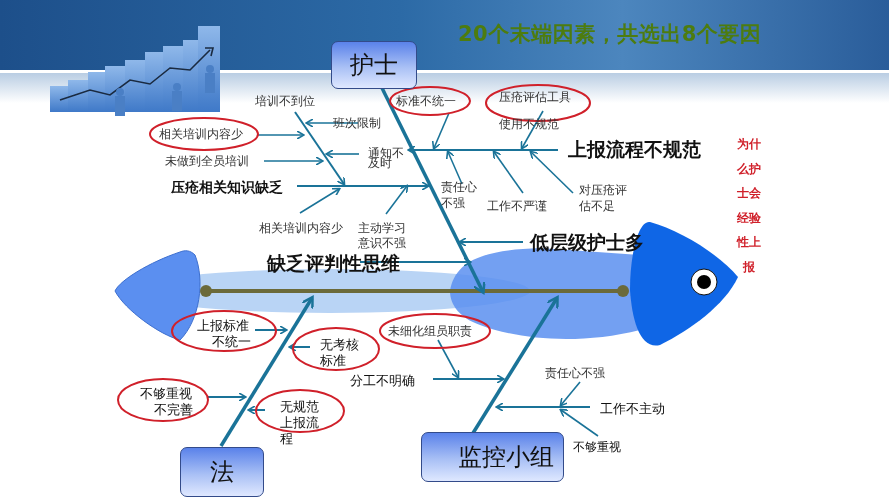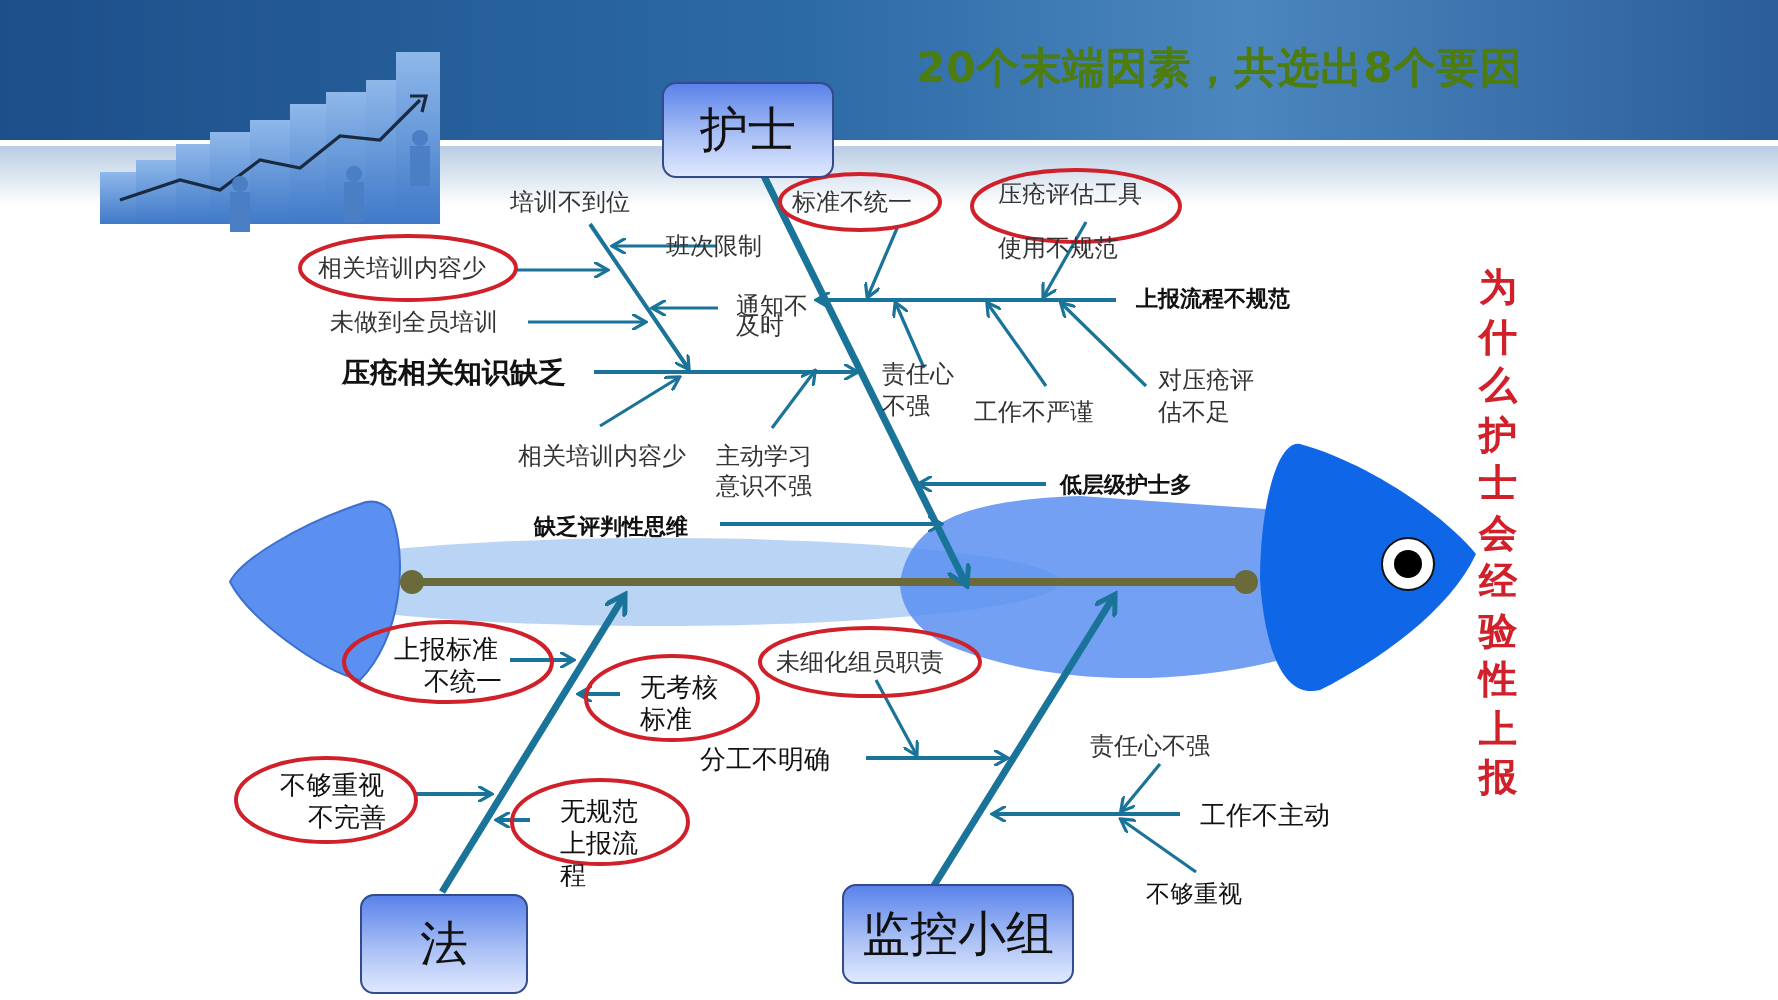--- a/index.html
+++ b/index.html
@@ -3,25 +3,25 @@
 <meta charset="utf-8">
 <style>
   html,body{margin:0;padding:0;}
   body{width:889px;height:500px;position:relative;overflow:hidden;background:#ffffff;font-family:"DejaVu Sans","Liberation Sans",sans-serif;}
   .header{position:absolute;left:0;top:0;width:889px;height:70px;background:linear-gradient(90deg,#1d4f8a 0%,#2c6aa6 45%,#4c86be 70%,#2a5d9a 100%);}
   .header-stripe{position:absolute;left:0;top:70px;width:889px;height:3px;background:#ffffff;}
   .header-fade{position:absolute;left:0;top:73px;width:889px;height:30px;background:linear-gradient(180deg,#b9cde3 0%,#ffffff 100%);}
   .title{position:absolute;left:458px;top:20px;color:#4d7c0f;font-weight:bold;font-size:21px;letter-spacing:0.5px;}
   svg.diagram{position:absolute;left:0;top:0;}
   .lbl{position:absolute;white-space:nowrap;color:#333;font-family:"DejaVu Serif","Liberation Serif",serif;font-size:12px;line-height:15px;}
-  .lbl.bold{font-family:"DejaVu Sans","Liberation Sans",sans-serif;font-weight:bold;color:#111;font-size:11px;}
+  .lbl.bold{font-family:"DejaVu Sans","Liberation Sans",sans-serif;font-weight:bold;color:#111;font-size:19px;}
   .lbl.big{font-size:14px;}
   .lbl.sans{font-family:"DejaVu Sans","Liberation Sans",sans-serif;color:#111;font-size:13px;}
   .catbox{position:absolute;border:1.5px solid #334b8a;border-radius:7px;background:linear-gradient(180deg,#5a82ea 0%,#a9c0f5 55%,#dfe8ff 100%);color:#111;font-family:"DejaVu Serif","Liberation Serif",serif;display:flex;align-items:center;justify-content:center;font-size:24px;}
-  .vtext{position:absolute;left:737px;top:132px;width:24px;color:#d0202a;font-weight:bold;font-size:19px;line-height:24.5px;text-align:center;}
+  .vtext{position:absolute;left:737px;top:132px;width:24px;color:#d0202a;font-weight:bold;font-size:12px;line-height:24.5px;text-align:center;}
 </style>
 </head>
 <body>
 
 <div class="header"></div>
 <div class="header-stripe"></div>
 <div class="header-fade"></div>
 
 <svg class="diagram" width="889" height="500" viewBox="0 0 889 500">
   <defs>
@@ -119,21 +119,21 @@
     <ellipse cx="435" cy="331" rx="55" ry="17"></ellipse>
     <ellipse cx="163" cy="400" rx="45" ry="21"></ellipse>
     <ellipse cx="300" cy="411" rx="44" ry="21"></ellipse>
   </g>
 </svg>
 
 <div class="title">20个末端因素，共选出8个要因</div>
 
 <div class="catbox" style="left:331px;top:41px;width:84px;height:46px;">护士</div>
 <div class="catbox" style="left:180px;top:447px;width:82px;height:48px;">法</div>
-<div class="catbox" style="left:421px;top:442px;width:114px;height:48px;">监控小组</div>
+<div class="catbox" style="left:421px;top:432px;width:114px;height:48px;padding-left:27px;">监控小组</div>
 
 <div class="lbl" style="left:255px;top:94px;">培训不到位</div>
 <div class="lbl" style="left:333px;top:116px;">班次限制</div>
 <div class="lbl" style="left:159px;top:127px;">相关培训内容少</div>
 <div class="lbl" style="left:165px;top:154px;">未做到全员培训</div>
 <div class="lbl" style="left:368px;top:146px;">通知不</div>
 <div class="lbl" style="left:368px;top:156px;">及时</div>
 <div class="lbl bold big" style="left:171px;top:180px;">压疮相关知识缺乏</div>
 <div class="lbl" style="left:259px;top:221px;">相关培训内容少</div>
 <div class="lbl" style="left:358px;top:221px;">主动学习</div>

